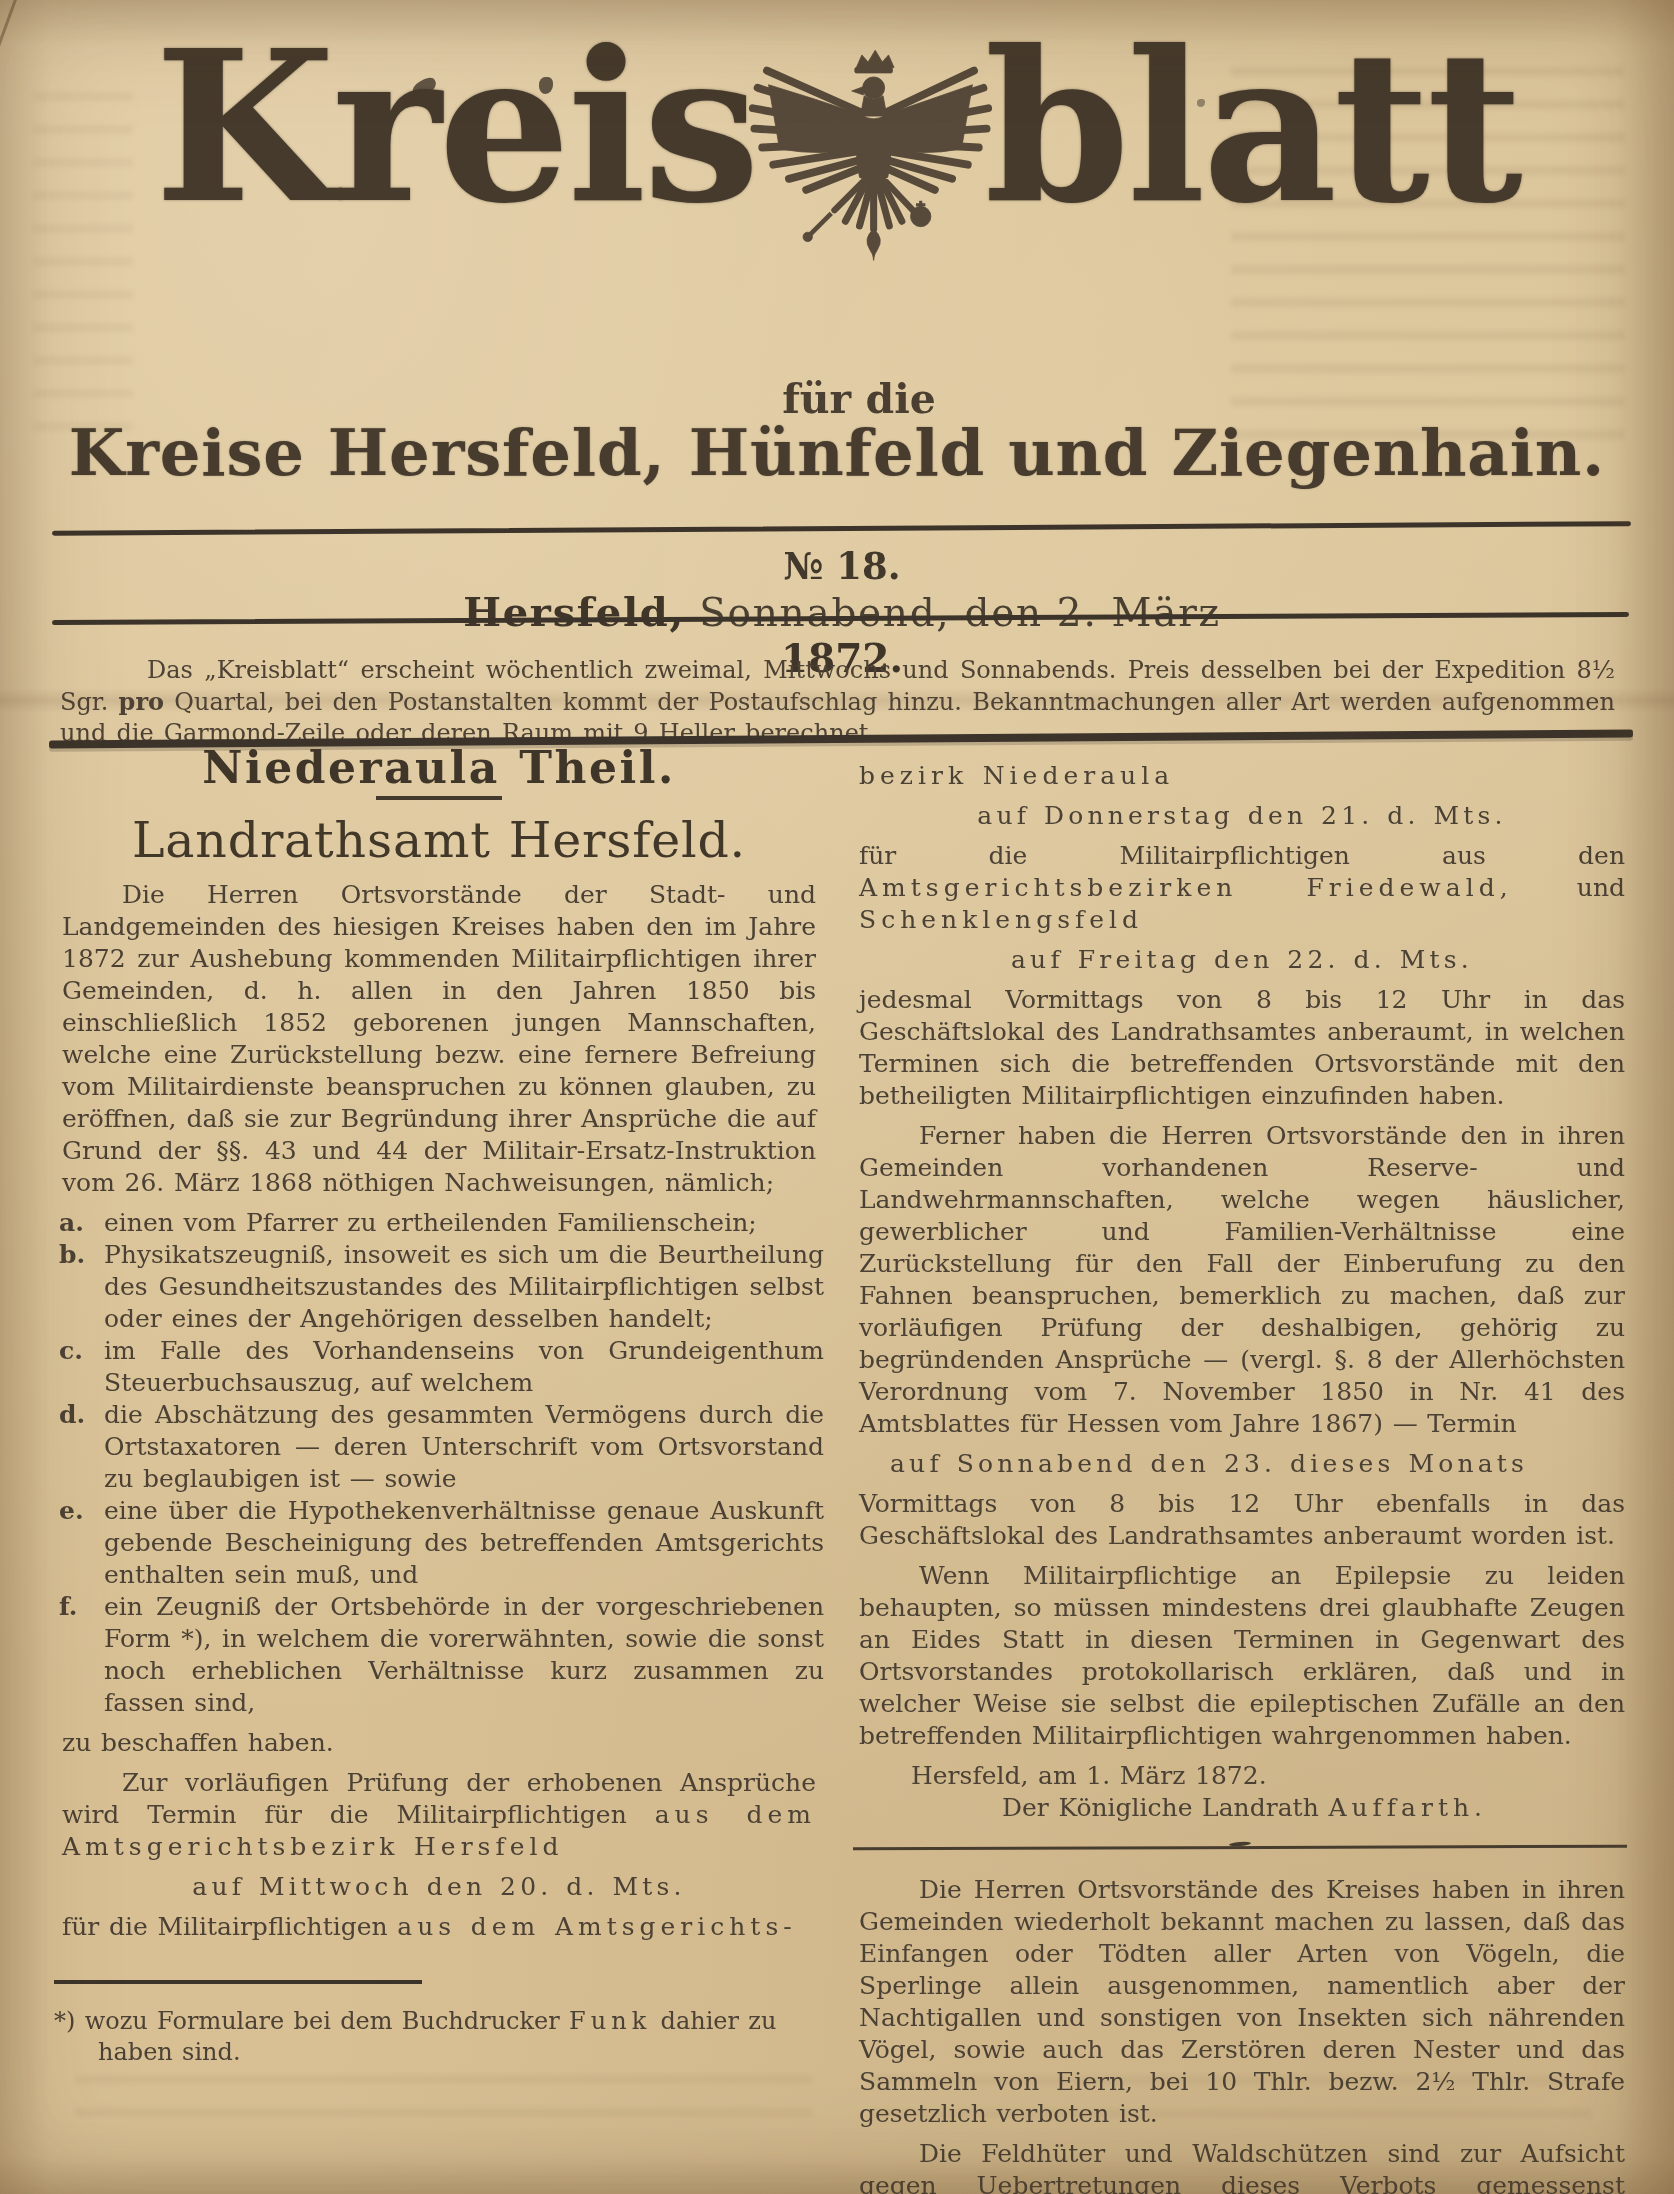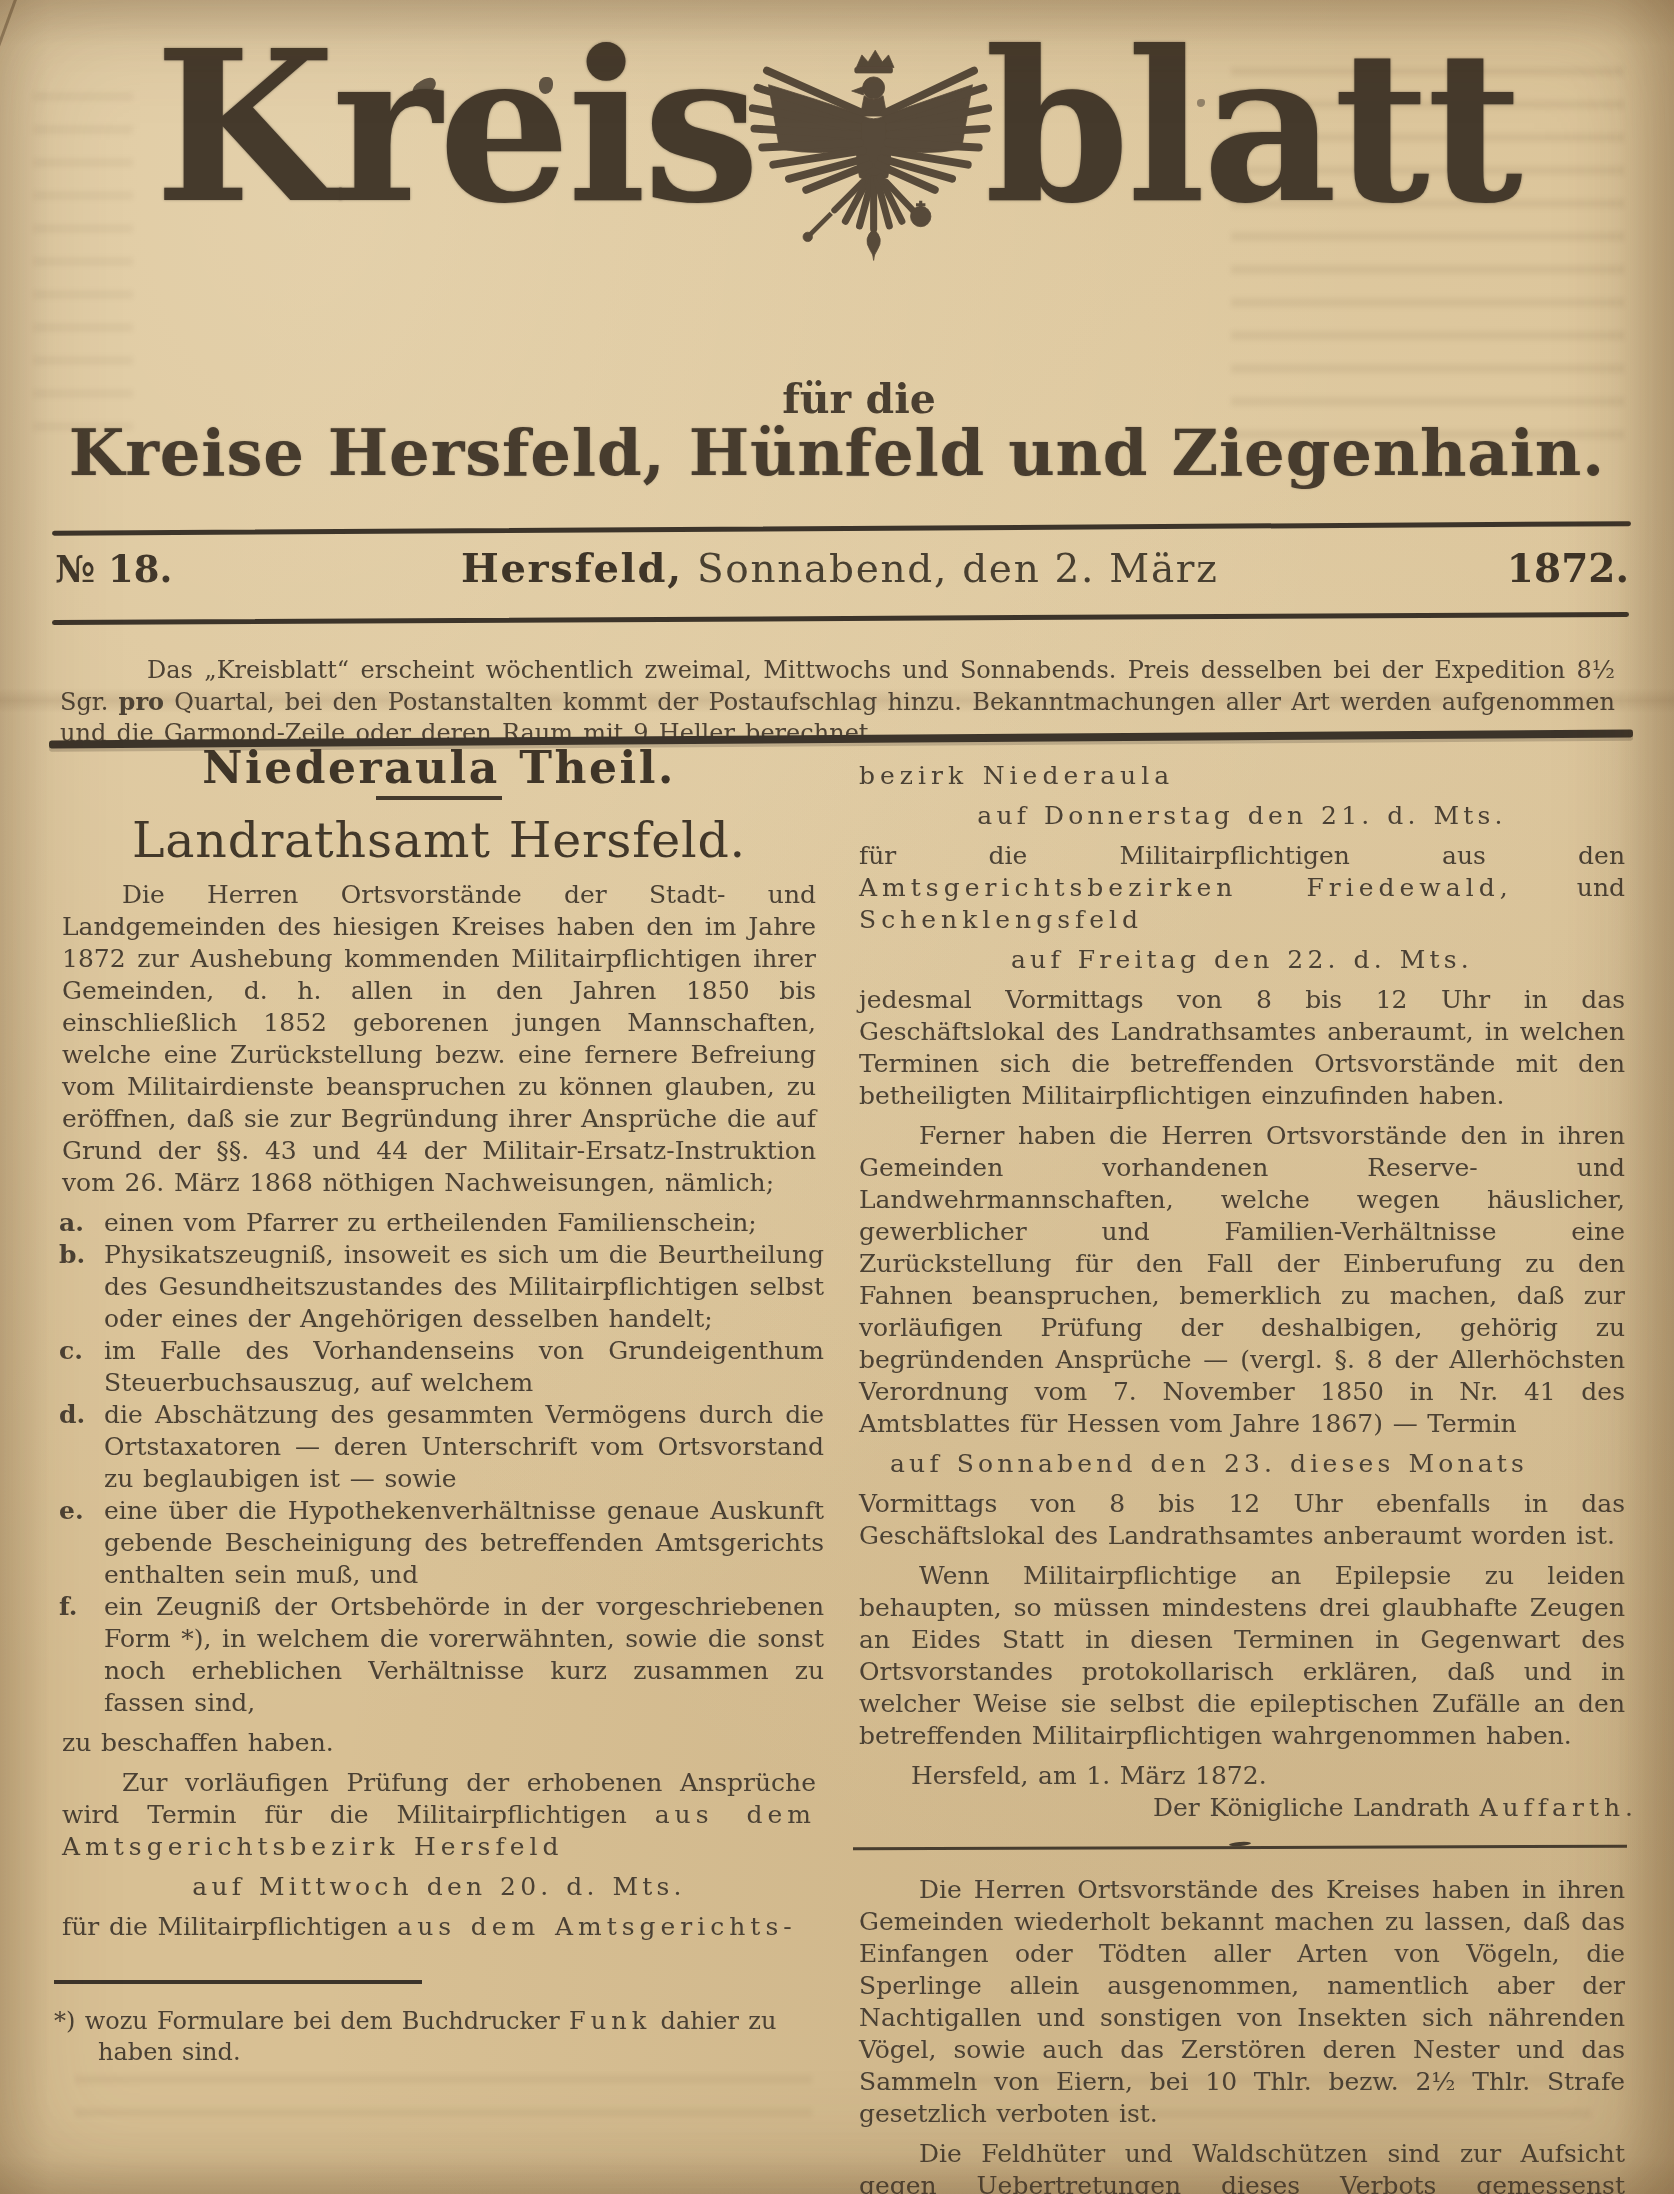--- a/index.html
+++ b/index.html
@@ -44,21 +44,21 @@
     font-size:64px;font-weight:bold;color:#473c2e;letter-spacing:0.8px;
     text-shadow:0 0 1.7px rgba(64,54,42,.4);}
   
   .rule{position:absolute;background:#3c342a;border-radius:2.5px;}
   .rule-a{left:52px;top:526px;width:1579px;height:5px;transform:rotate(-.35deg);}
   .rule-b{left:52px;top:616px;width:1577px;height:5px;transform:rotate(-.3deg);}
   .rule-c{left:49px;top:735px;width:1584px;height:7.5px;transform:rotate(-.4deg);
     box-shadow:0 3.3px 0 rgba(60,50,40,.22);}
   
   .dateline{position:absolute;left:55px;top:544px;width:1574px;display:flex;
-    justify-content:space-between;align-items:flex-end;}
+    justify-content:space-between;align-items:center;flex-direction:column;}
   .issue-no{font-size:37px;font-weight:bold;color:#42382b;}
   .date-center{font-size:39px;letter-spacing:1.7px;color:#494031;}
   .date-center strong{font-size:40px;color:#3f3528;}
   .year{font-size:39px;font-weight:bold;color:#3f3528;}
   
   .notice{position:absolute;left:60px;top:631px;width:1555px;font-size:24px;
     line-height:31px;text-align:justify;text-indent:87px;color:#4d4234;
     word-spacing:2.5px;}
   
   .col{position:absolute;top:752px;font-size:25px;line-height:32px;
@@ -72,21 +72,21 @@
     color:#42382a;margin:0 0 22px 0;}
   p.body{margin:8px;text-align:justify;}
   p.ind{text-indent:60px;}
   .li{display:flex;margin:0;}
   .li-lab{width:45px;flex:none;padding-left:5px;font-weight:bold;}
   .li-txt{flex:1;text-align:justify;margin:0;}
   .term{text-align:center;letter-spacing:4.2px;margin:2.5px 0;white-space:nowrap;}
   .term-left{letter-spacing:4.2px;padding-left:39px;margin:2.5px 0;white-space:nowrap;}
   .sperr{letter-spacing:5px;}
   .sig-place{text-indent:60px;margin:0;}
-  .sig-name{text-align:right;margin:0;}
+  .sig-name{text-align:center;margin:0;}
   .sectrule-wrap{position:relative;margin:22px 6.7px 25px 1.7px;}
   .sectrule{height:3.3px;background:#473d2f;transform:rotate(-.2deg);}
   .sectrule-wrap::after{content:"";position:absolute;left:50%;top:-4.2px;width:22px;height:4.2px;
     background:#473d2f;transform:translateX(-50%) rotate(-4deg);border-radius:50%;}
   .fn-block{margin-top:37px;}
   .fn-rule{width:368px;height:4.2px;background:#3c342a;margin:0 0 22px 0;}
   .fn{font-size:24px;line-height:31px;padding-left:44px;text-indent:-44px;margin:0;}
 </style>
 </head>
 <body>

